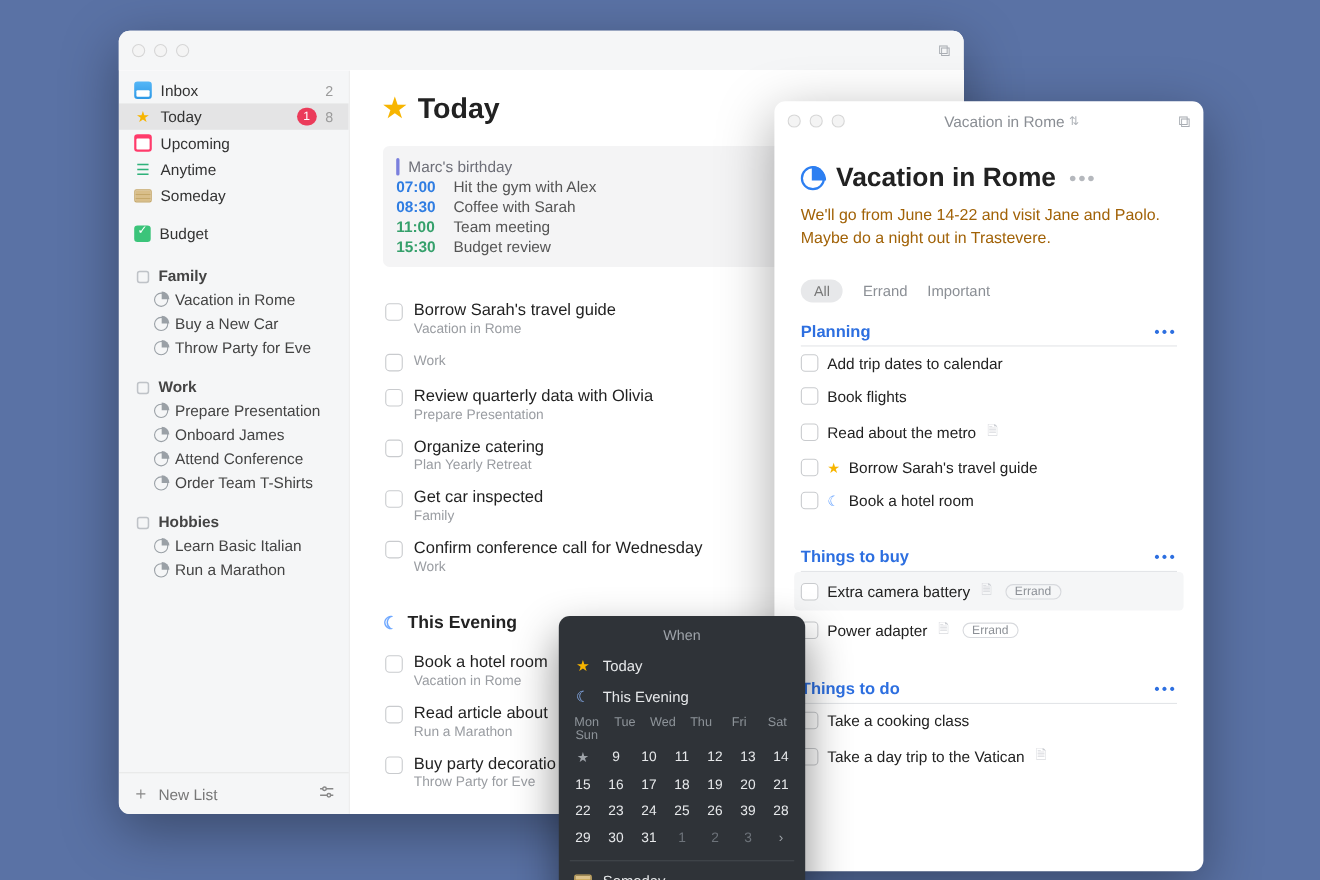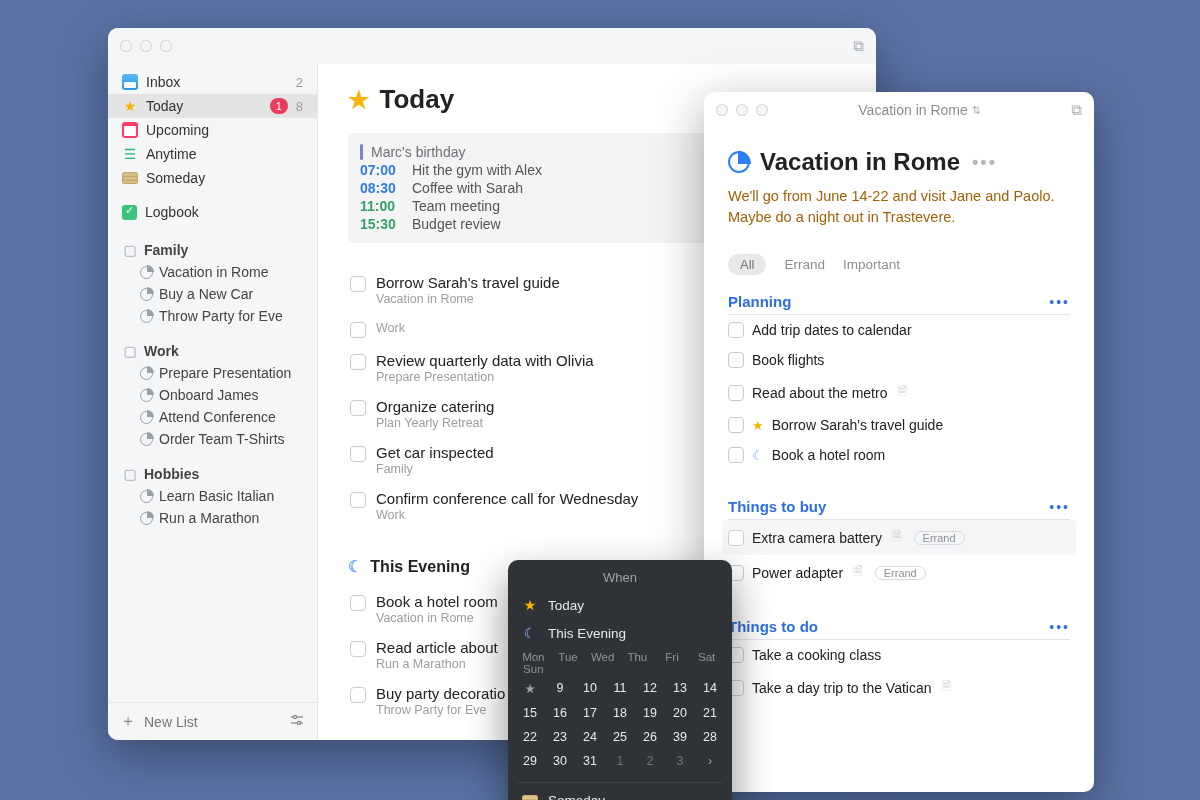--- a/index.html
+++ b/index.html
@@ -87,21 +87,21 @@
 .proj-titlebar .title { color:#8a8e94; font-size:14px; display:flex; align-items:center; gap:4px;}
 .proj-body { padding:20px 24px; overflow:auto; }
 .proj-heading { display:flex; align-items:center; gap:10px; font-size:24px; font-weight:700; }
 .proj-heading .pie-lg {width:22px;height:22px;border-radius:50%;border:2.5px solid #2d7ff1;position:relative;display:inline-block;}
 .proj-heading .pie-lg::after{content:"";position:absolute;top:-2.5px;right:-2.5px;width:13px;height:13px;background:#2d7ff1;border-radius:0 22px 0 0;}
 .proj-heading .dots{color:#b5b8bd;font-size:18px;letter-spacing:2px;margin-left:2px;}
 .proj-desc { color:#a16207; margin-top:10px; font-size:14.5px; line-height:1.45;}
 .filter-row { display:flex; gap:18px; margin:26px 0 18px; align-items:center; }
 .pill { background:#e7e8ea; border-radius:12px; padding:3px 12px; color:#777; font-size:13px;}
 .filter-row .f { color:#8b8f95; font-size:13.5px; cursor:pointer;}
-.proj-section-h { display:flex; align-items:center; justify-content:space-between; border-bottom:1px solid #e3e5e8; padding-bottom:4px; margin-top:10px;}
+.proj-section-h { display:flex; justify-content:space-between; border-bottom:1px solid #e3e5e8; padding-bottom:4px; margin-top:10px;}
 .proj-section-h .name { color:#2d6fe0; font-weight:700; font-size:15px;}
 .proj-section-h .more { color:#2d6fe0; letter-spacing:2px; cursor:pointer;}
 .proj-task { display:flex; align-items:center; gap:8px; padding:7px 0; }
 .proj-task .cb { margin-top:0; }
 .proj-task .star-s { color:#f7b500; font-size:13px;}
 .proj-task .moon-s { color:#6fa8ff; font-size:13px;}
 .proj-task .note-ic{ color:#c9ccd1; font-size:12px; margin-left:2px;}
 .tag { border:1px solid #d7d9dd; border-radius:10px; padding:0 8px; font-size:11px; color:#8c9096; margin-left:4px;}
 .proj-task.hl { background:#f5f6f7; border-radius:4px; padding:7px 6px; margin:0 -6px;}
 
@@ -165,21 +165,21 @@
             <span class="ic stack">☰</span>
             <span class="label">Anytime</span>
           </div>
           <div class="sb-item">
             <span class="ic drawer"></span>
             <span class="label">Someday</span>
           </div>
           <div style="height: 10px;"></div>
           <div class="sb-item">
             <span class="ic log"></span>
-            <span class="label">Logbook</span>
+            <span class="label">Budget</span>
           </div>
           <div style="height: 8px;"></div>
           <div class="sb-heading">
             <span class="ic area">▢</span>
             <span>Family</span>
           </div>
           <div class="sb-sub">
             <span class="ic pie"></span>
             <span>Vacation in Rome</span>
           </div>

